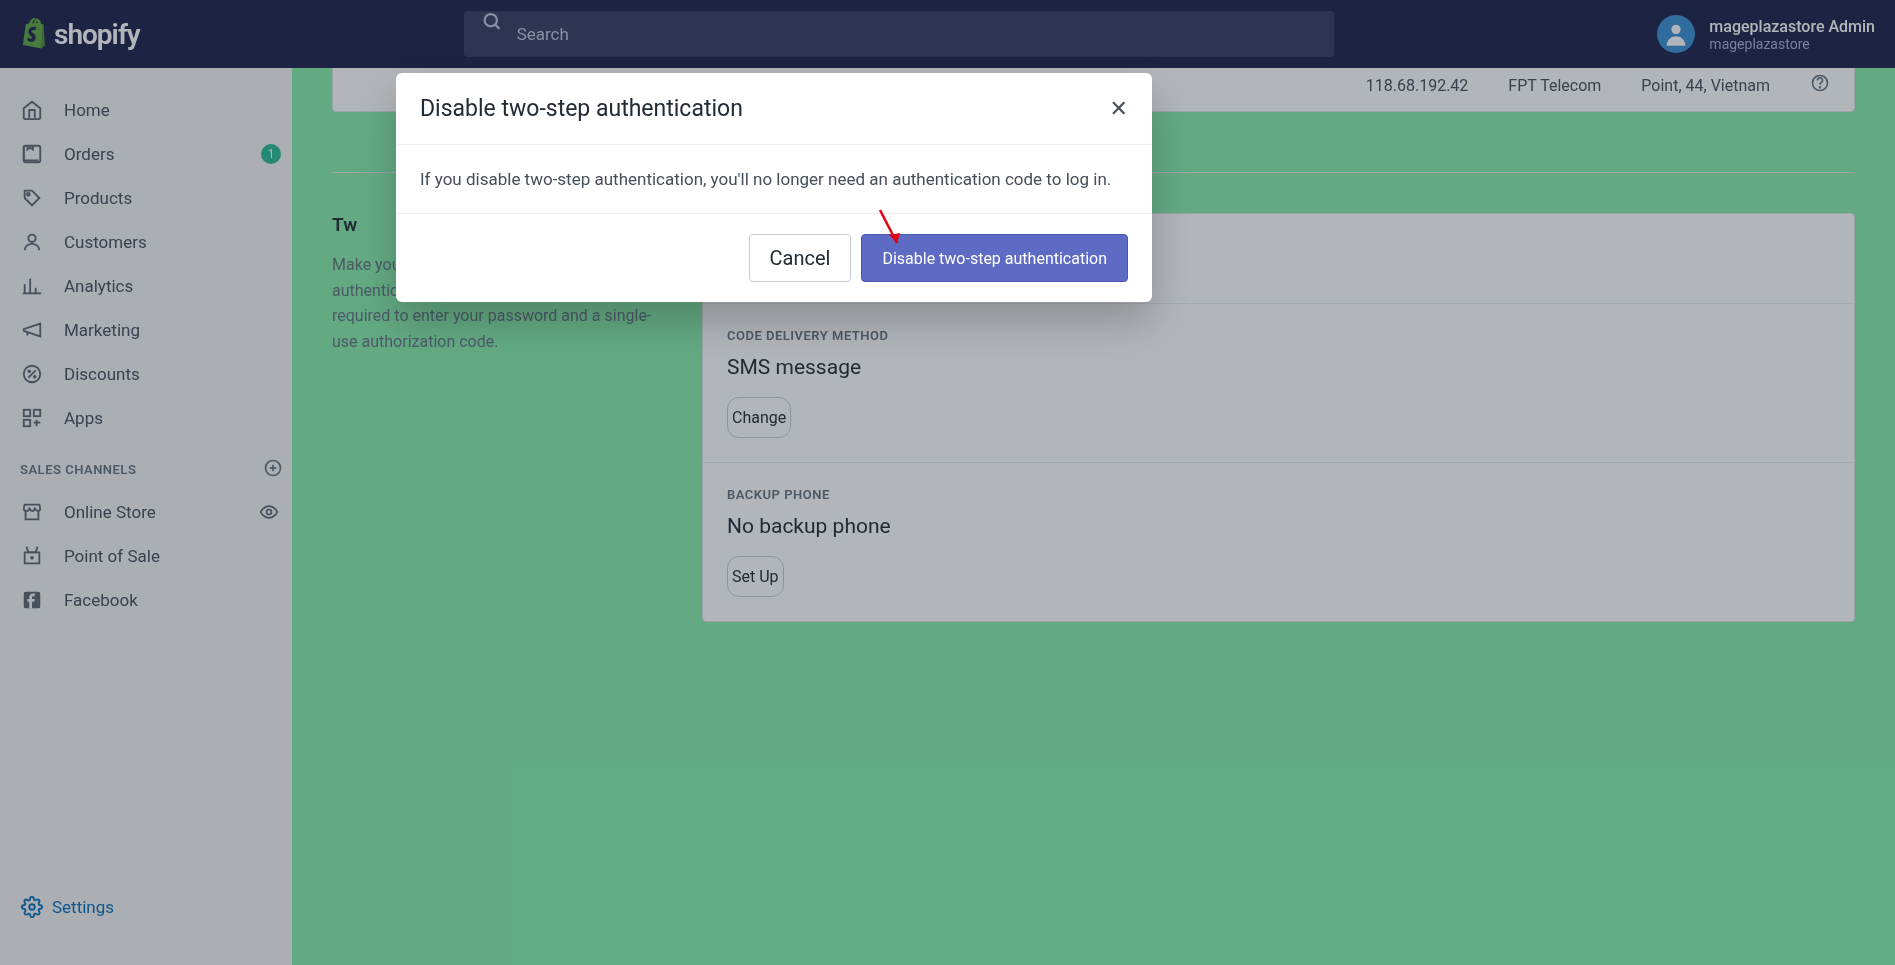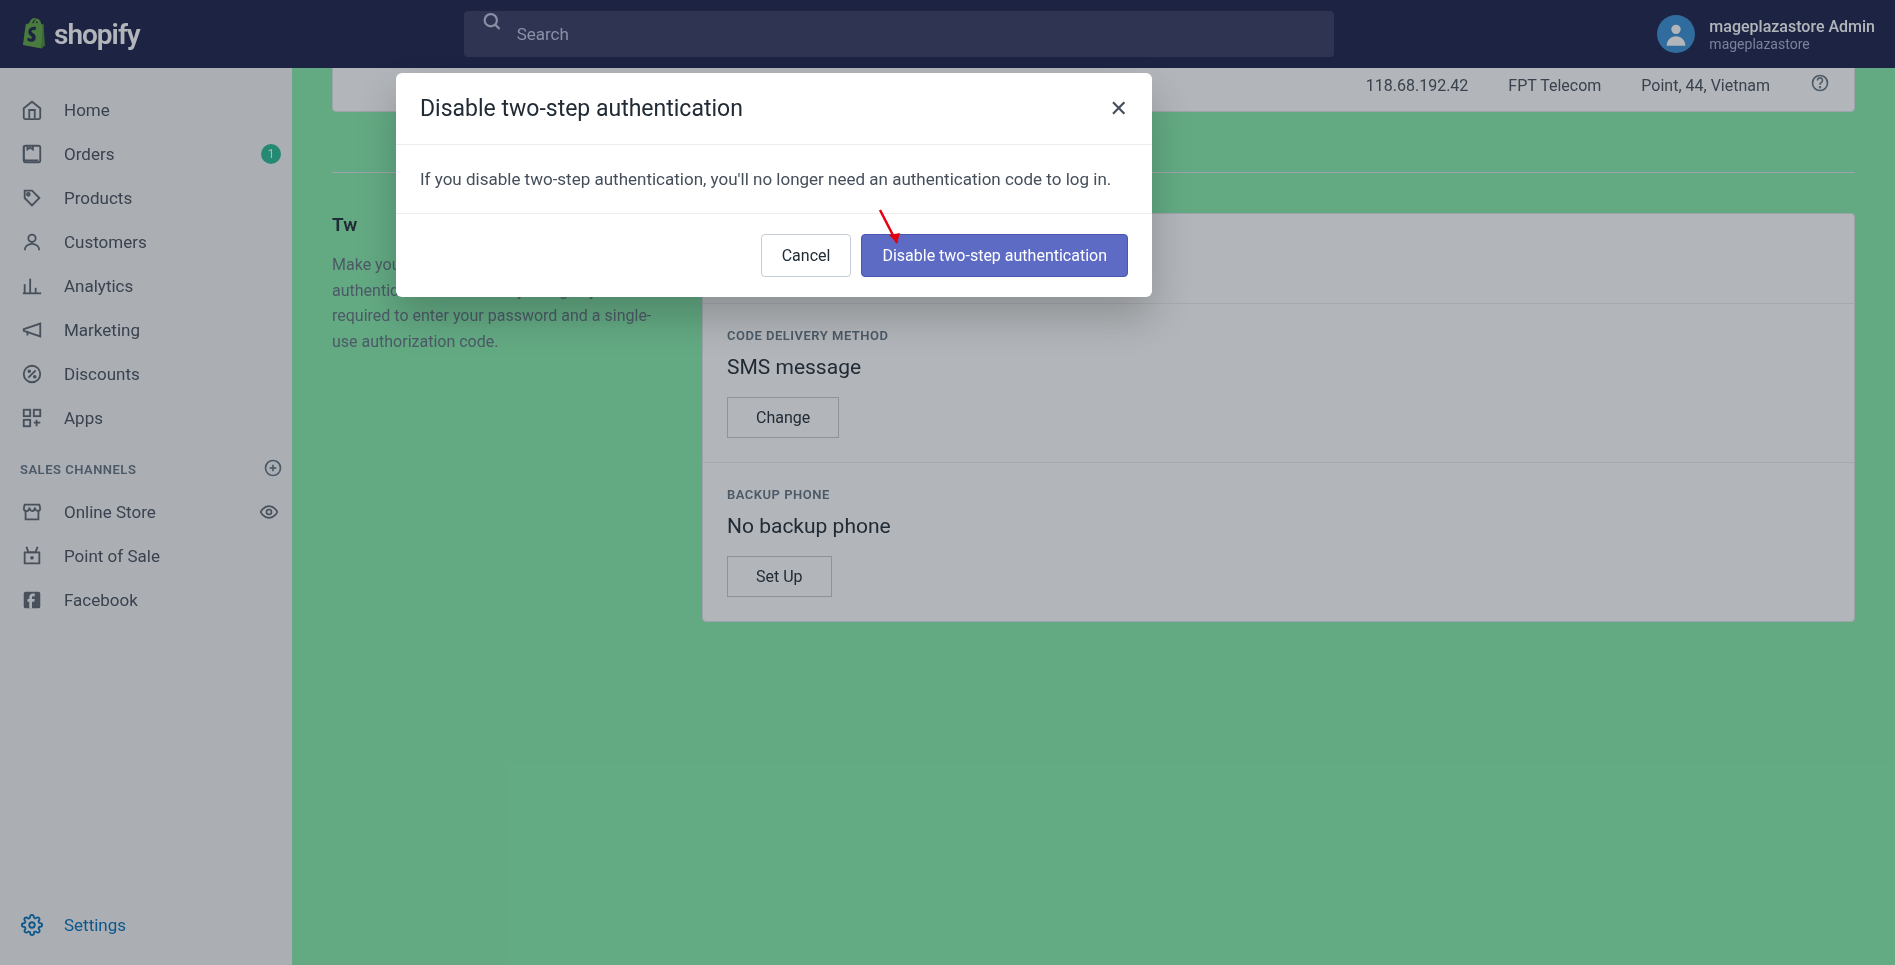--- a/index.html
+++ b/index.html
@@ -19,48 +19,48 @@
 .user-name { font-size: 16px; font-weight: 500; }
 .user-store { font-size: 14px; color: #aab0d0; }
 
 .sidebar { position: absolute; left: 0; top: 68px; width: 306px; height: calc(100% - 68px); background: #f4f6f8; border-right: 1px solid #dfe3e8; padding-top: 20px; }
 .nav-item { display: flex; align-items: center; padding: 10px 20px; gap: 20px; color: #454f5b; font-size: 17px; cursor: pointer; position: relative; }
 .nav-icon { width: 24px; height: 24px; display: flex; align-items: center; justify-content: center; color: #5c6470; }
 .nav-badge { position: absolute; right: 24px; background: #29bc94; color: #fff; border-radius: 50%; width: 20px; height: 20px; font-size: 12px; display: flex; align-items: center; justify-content: center; }
 .nav-section { padding: 18px 20px 10px; font-size: 13px; color: #637381; font-weight: 600; letter-spacing: 0.5px; display: flex; align-items: center; justify-content: space-between; }
 .nav-section-icon { width: 22px; height: 22px; color: #637381; }
 .nav-item .eye-icon { position: absolute; right: 24px; }
-.settings-item { position: absolute; bottom: 18px; left: 0; right: 0; display: flex; align-items: center; padding: 10px 20px; gap: 20px; color: #006fbb; font-size: 17px; cursor: pointer; }
+.settings-item { position: absolute; bottom: 36px; left: 0; right: 0; display: flex; align-items: center; padding: 10px 20px; gap: 8px; color: #006fbb; font-size: 17px; cursor: pointer; }
 
 .main { position: absolute; left: 292px; top: 68px; right: 0; bottom: 0; background: #86efac; overflow: hidden; }
 .content { padding: 0 40px; }
 .ip-row { background: #fff; border: 1px solid #dfe3e8; border-radius: 4px; margin-top: -10px; padding: 14px 24px; display: flex; justify-content: flex-end; gap: 40px; color: #454f5b; font-size: 16px; align-items: center; }
 .ip-row .help-icon { color: #637381; }
 
 .section-divider { border-top: 1px solid #dfe3e8; margin-top: 60px; }
 .section-wrap { display: flex; gap: 30px; margin-top: 40px; }
 .section-left { width: 340px; }
 .section-title { font-size: 19px; font-weight: 600; color: #212b36; margin-bottom: 16px; }
 .section-desc { font-size: 16px; color: #637381; line-height: 1.6; }
 .section-right { flex: 1; }
 .card { background: #fff; border: 1px solid #dfe3e8; border-radius: 4px; }
 .card-block { padding: 24px; border-bottom: 1px solid #ebeef0; }
 .card-block:last-child { border-bottom: none; }
-.btn-outline { background: #fff; border: 1px solid #c4cdd5; border-radius: 0; padding: 10px 28px; font-size: 16px; color: #212b36; cursor: pointer; }
+.btn-outline { background: #fff; border: 1px solid #c4cdd5; border-radius: 12px; padding: 10px 4px; font-size: 16px; color: #212b36; cursor: pointer; }
 .block-label { font-size: 13px; color: #637381; font-weight: 600; letter-spacing: 0.5px; margin-bottom: 12px; }
 .block-text { font-size: 21px; color: #212b36; margin-bottom: 18px; }
 
 .overlay { position: absolute; inset: 0; background: rgba(33,43,54,0.35); z-index: 100; }
 .modal { position: absolute; left: 396px; top: 73px; width: 756px; background: #fff; border-radius: 6px; box-shadow: 0 20px 40px rgba(0,0,0,0.2); z-index: 101; }
 .modal-header { padding: 22px 24px; display: flex; justify-content: space-between; align-items: center; border-bottom: 1px solid #ebeef0; }
 .modal-title { font-size: 23px; color: #212b36; font-weight: 400; }
 .close-btn { font-size: 22px; color: #454f5b; cursor: pointer; background: none; border: none; }
 .modal-body { padding: 24px; font-size: 17px; color: #454f5b; border-bottom: 1px solid #ebeef0; }
 .modal-footer { padding: 20px 24px; display: flex; justify-content: flex-end; gap: 10px; }
-.btn-cancel { background: #fff; border: 1px solid #c4cdd5; border-radius: 4px; padding: 11px 20px; font-size: 16px; color: #212b36; cursor: pointer; }
+.btn-cancel { background: #fff; border: 1px solid #c4cdd5; border-radius: 4px; padding: 11px 20px; font-size: 20px; color: #212b36; cursor: pointer; }
 .btn-primary { background: #5e6bc5; border: 1px solid #4a56b0; border-radius: 4px; padding: 11px 20px; font-size: 16px; color: #fff; cursor: pointer; }
 
 .arrow { position: absolute; left: 875px; top: 205px; z-index: 102; pointer-events: none; }
 </style>
 </head>
 <body>
 
 <div class="topbar">
   <div class="logo">
     <svg class="logo-icon" viewBox="0 0 28 32">

